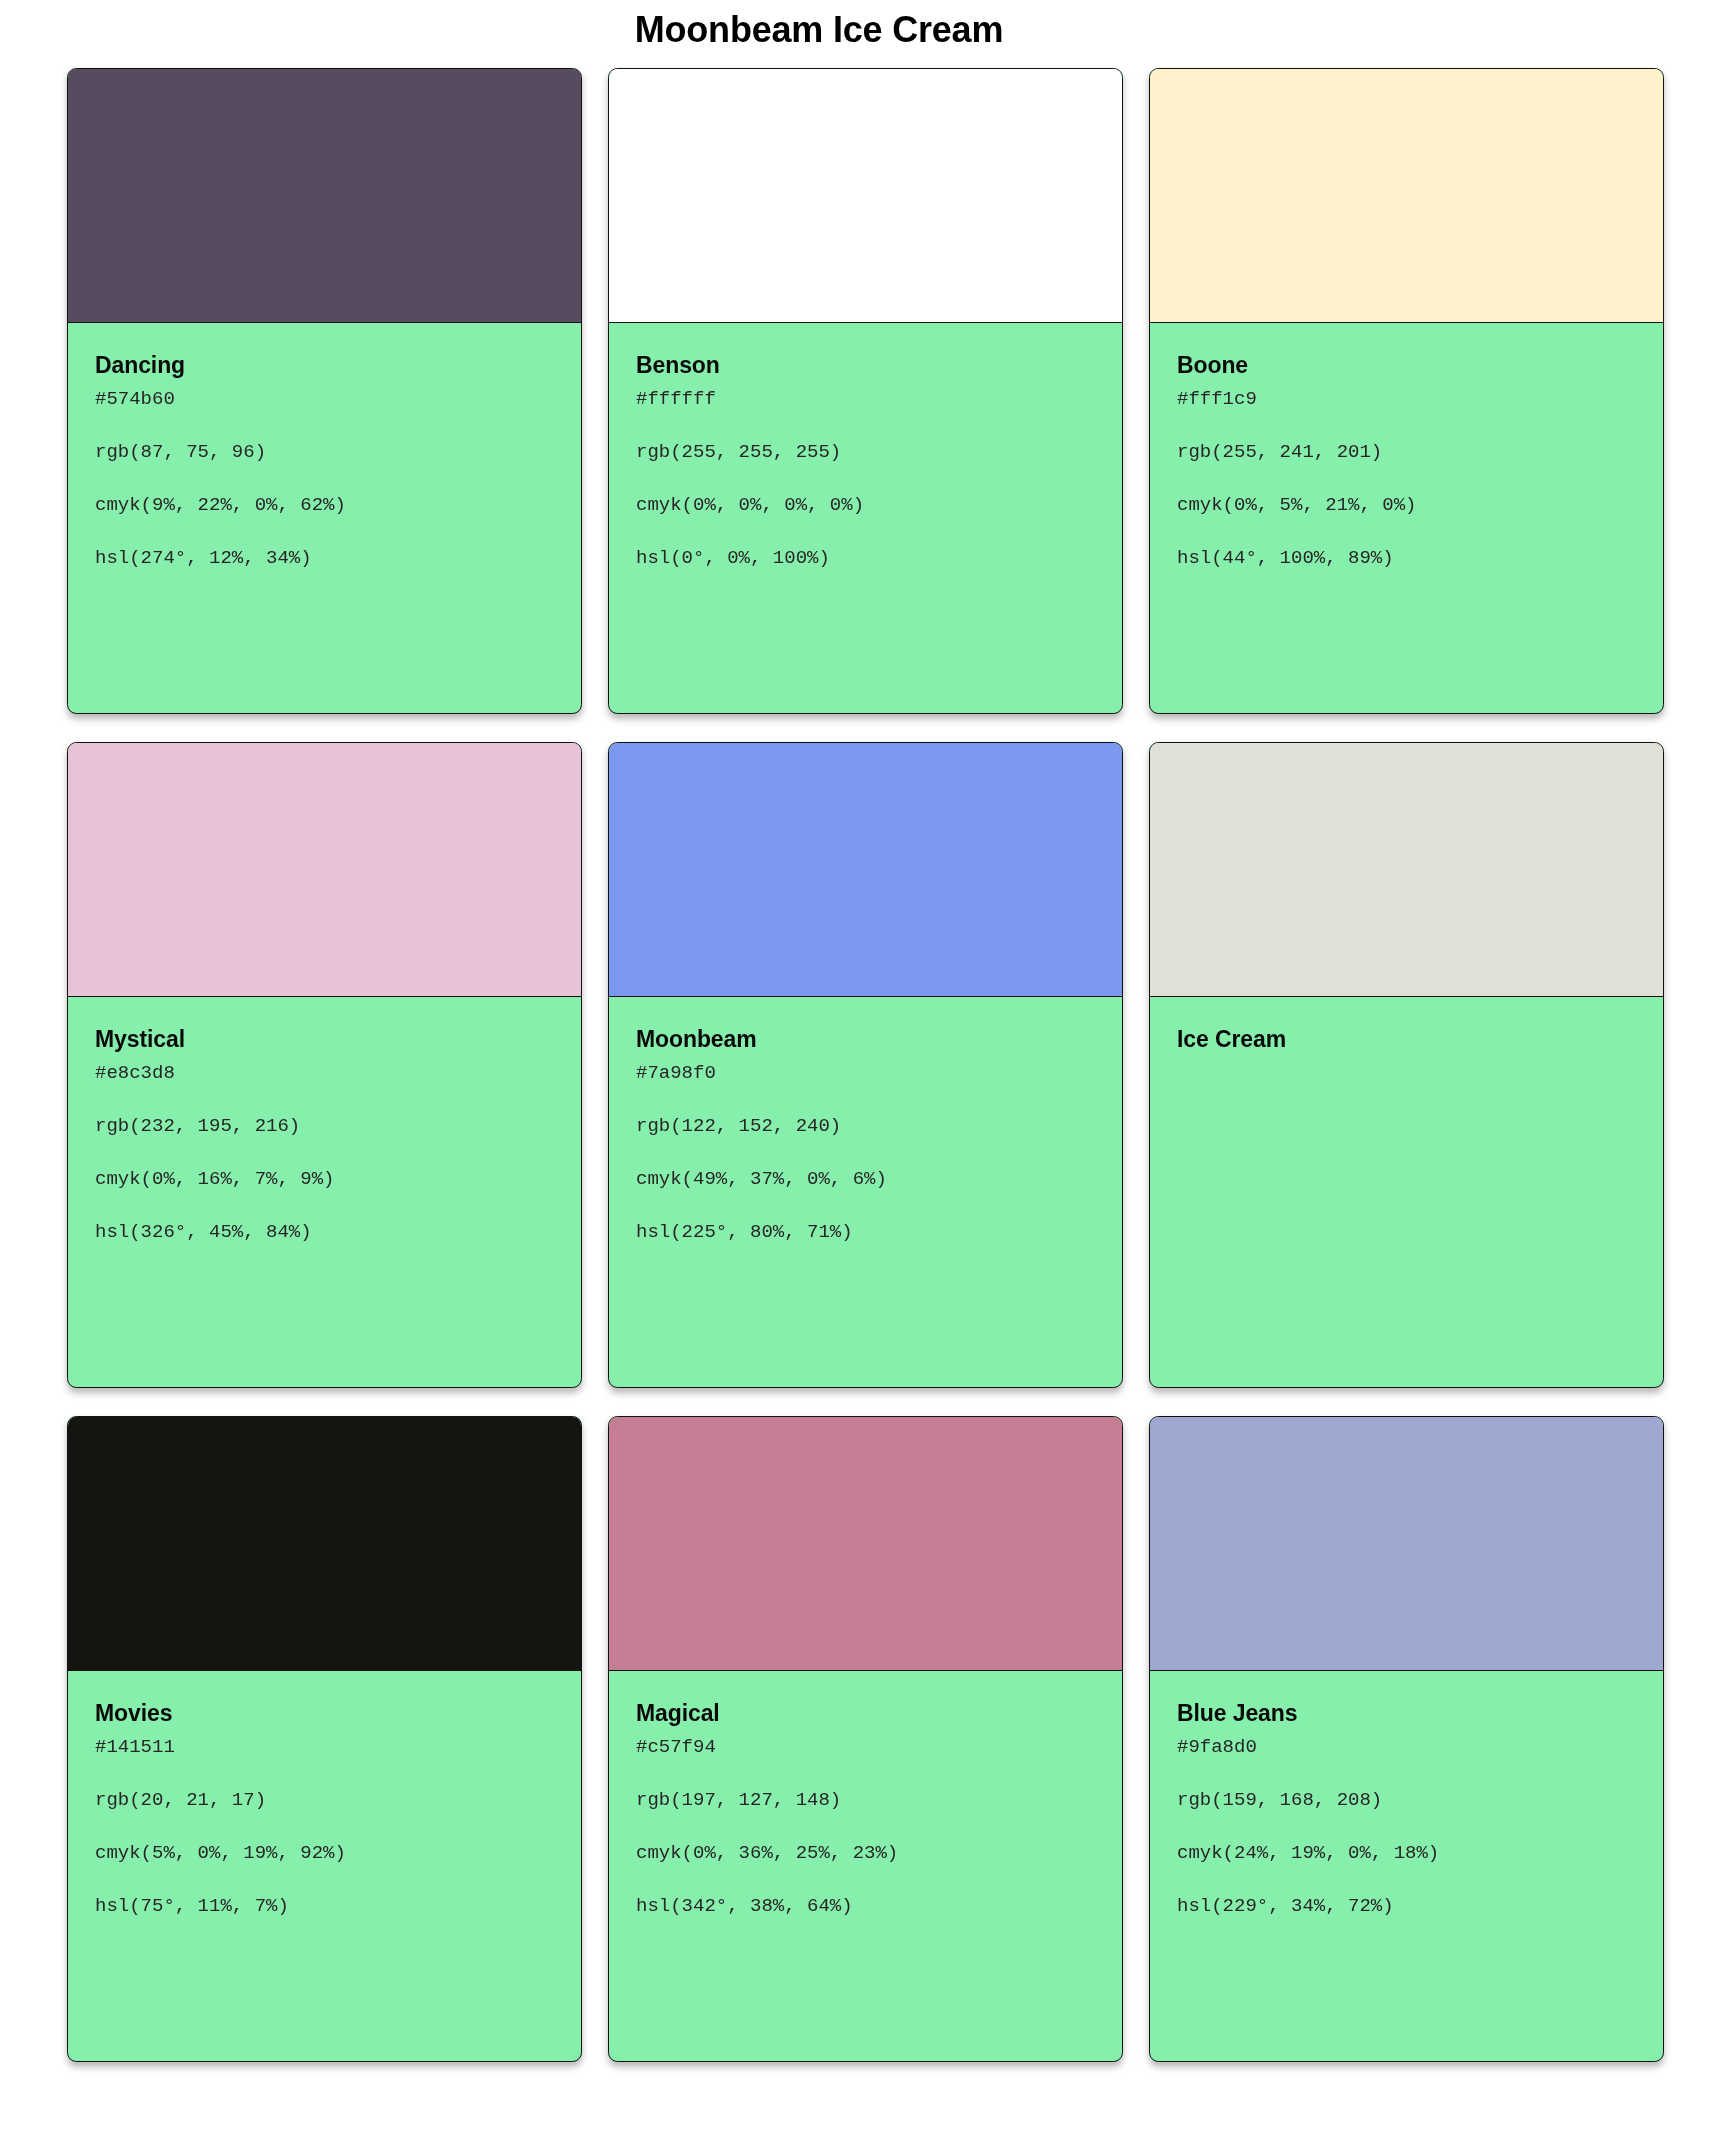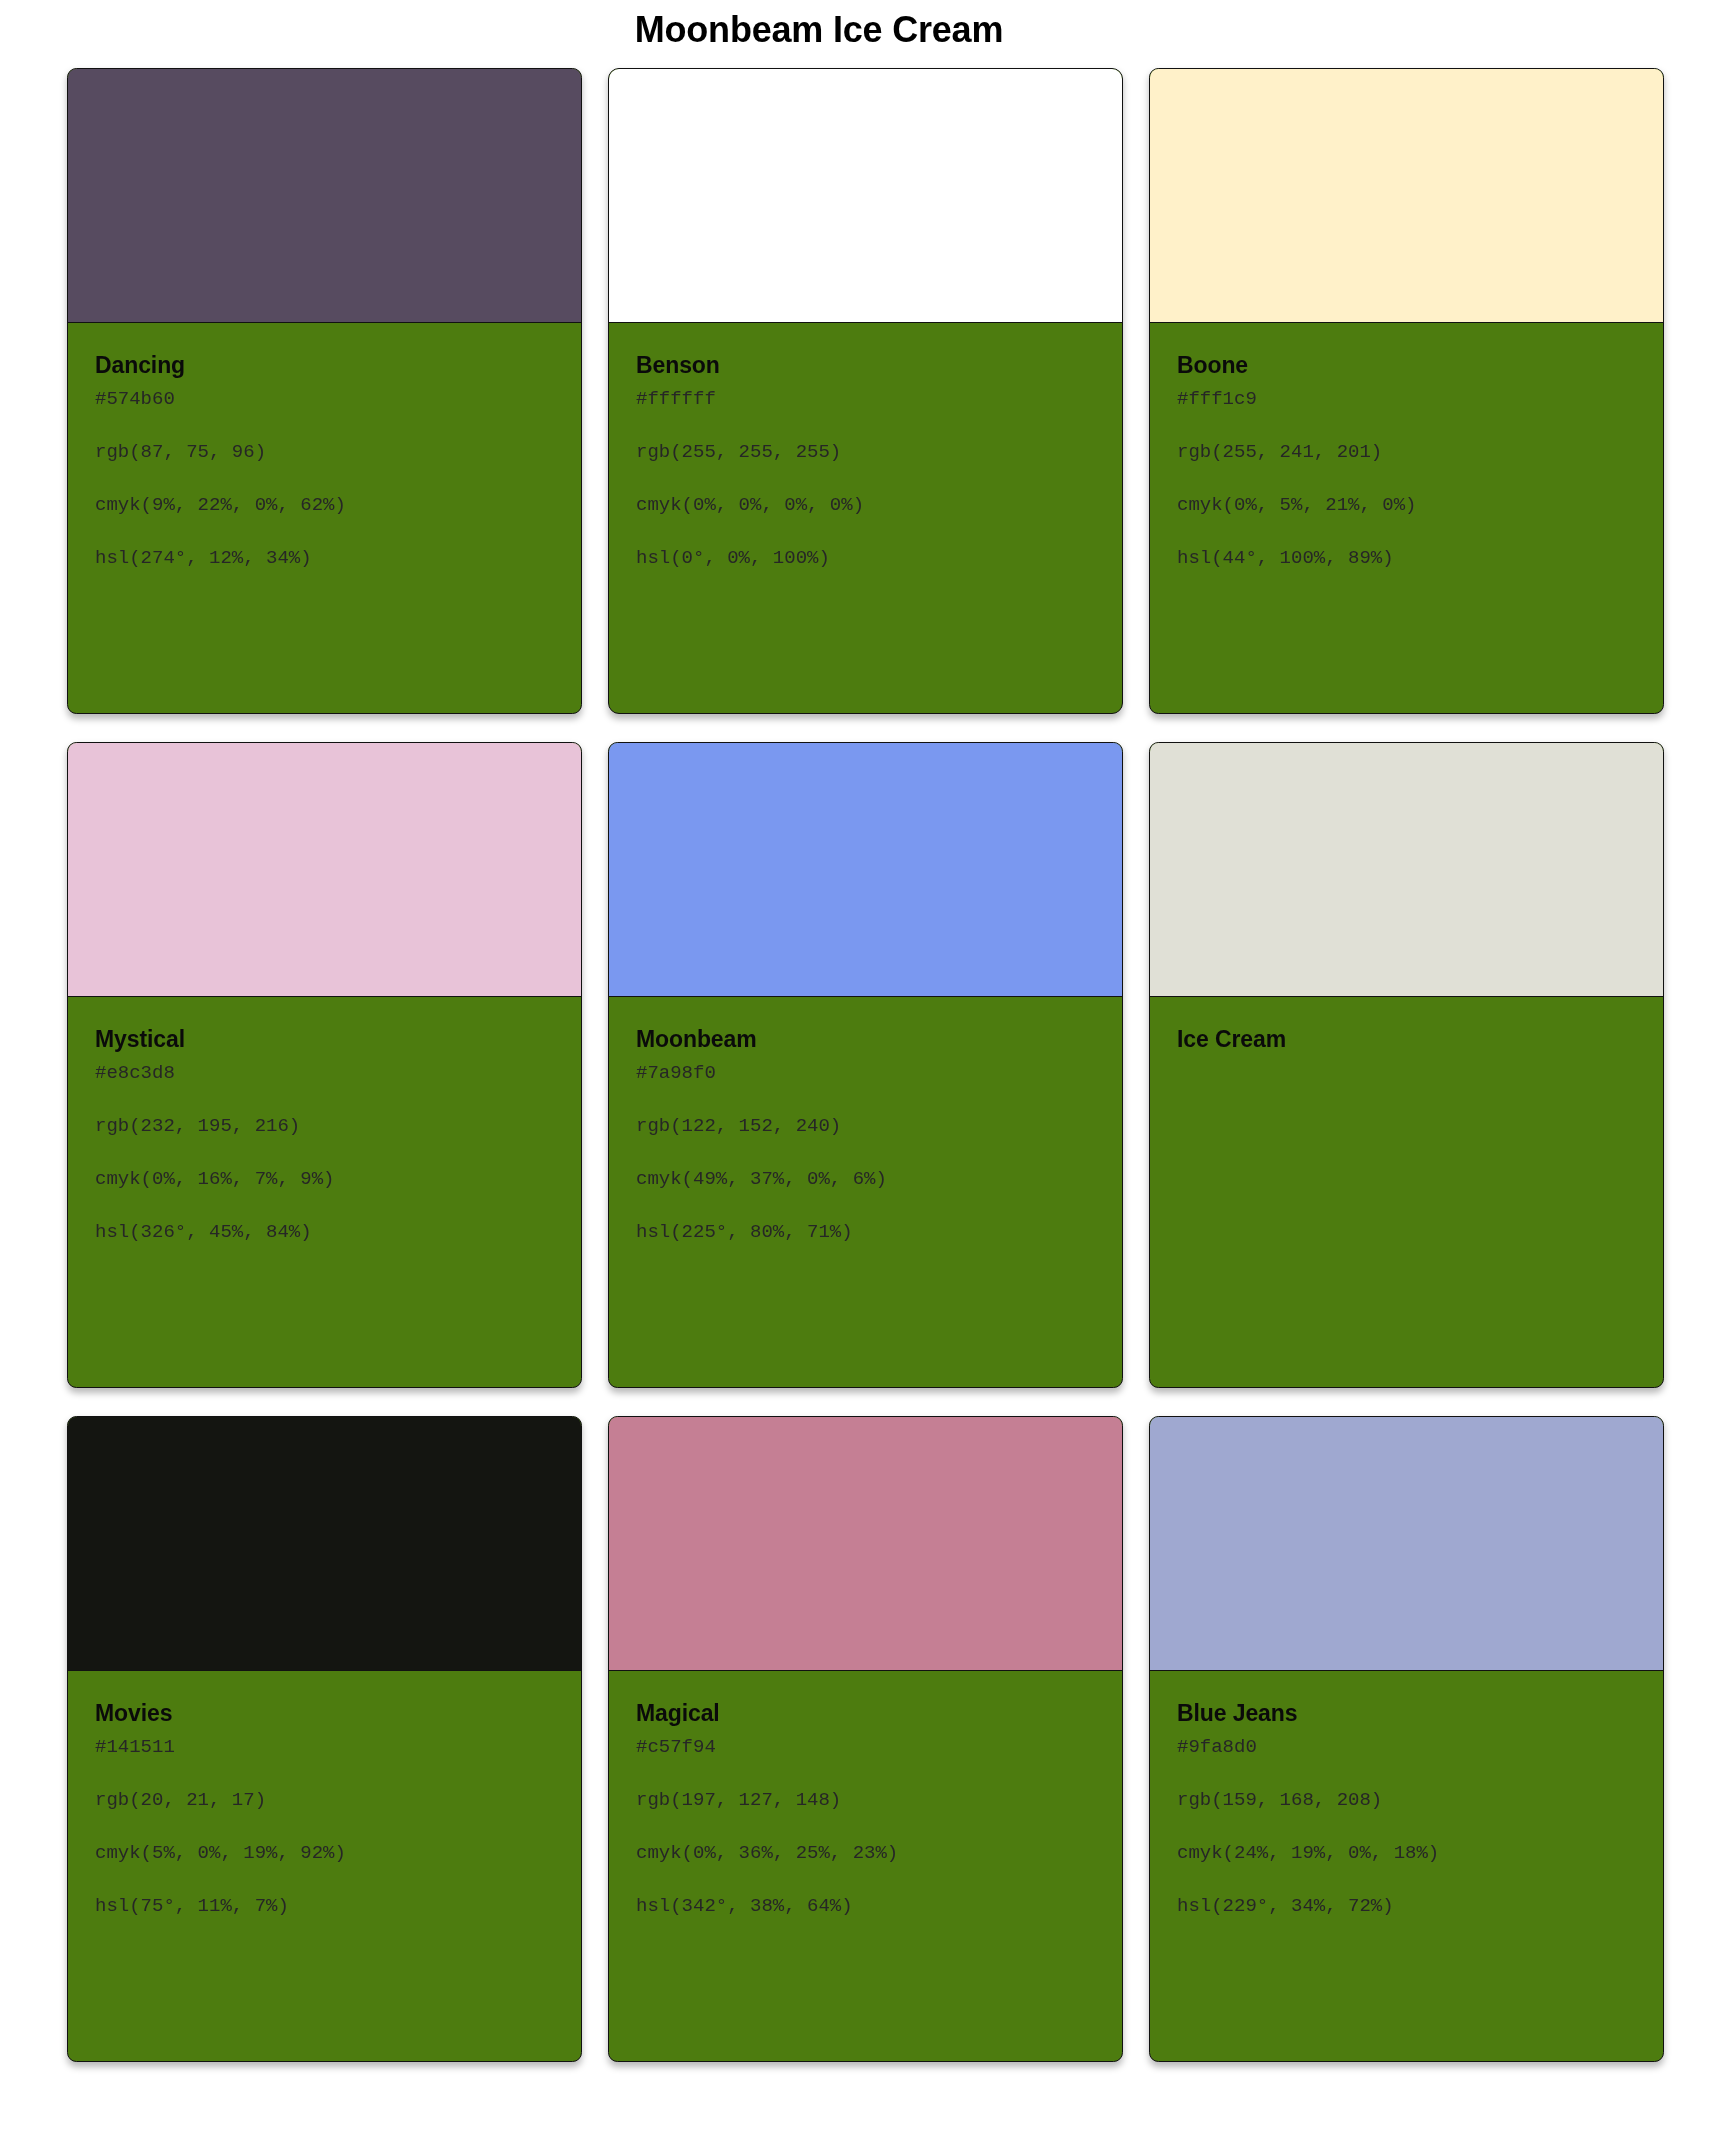--- a/index.html
+++ b/index.html
@@ -46,21 +46,21 @@
     grid-template-rows: repeat(3, 646px);
     column-gap: 26px;
     row-gap: 28px;
   }
 
   .color-card {
     position: relative;
     box-sizing: border-box;
     border: 1.7px solid #111111;
     border-radius: 9.4px;
-    background: #4d7c0f;
+    background: #86efac;
     overflow: hidden;
     box-shadow: 0 4.3px 7.7px rgba(0,0,0,0.28);
   }
 
   .swatch {
     height: 254px;
     width: 100%;
     border-bottom: 1.7px solid #111111;
     box-sizing: border-box;
   }
@@ -111,21 +111,21 @@
         <div class="card-info">
           <div class="color-name">Dancing</div>
           <ul class="color-values">
             <li>#574b60</li>
             <li>rgb(87, 75, 96)</li>
             <li>cmyk(9%, 22%, 0%, 62%)</li>
             <li>hsl(274°, 12%, 34%)</li>
           </ul>
         </div>
       </div>
-      <div class="color-card" style="border-color: rgb(17, 17, 17); border-radius: 11px;">
+      <div class="color-card" style="border-color: rgb(17, 17, 17);">
         <div class="swatch" style="background-color: rgb(255, 255, 255); border-bottom-color: rgb(17, 17, 17);"></div>
         <div class="card-info">
           <div class="color-name">Benson</div>
           <ul class="color-values">
             <li>#ffffff</li>
             <li>rgb(255, 255, 255)</li>
             <li>cmyk(0%, 0%, 0%, 0%)</li>
             <li>hsl(0°, 0%, 100%)</li>
           </ul>
         </div>

